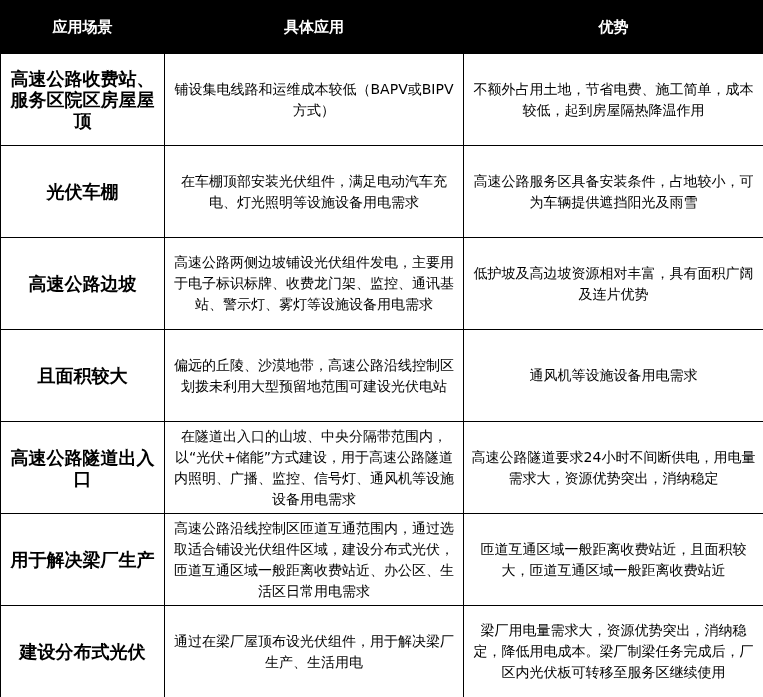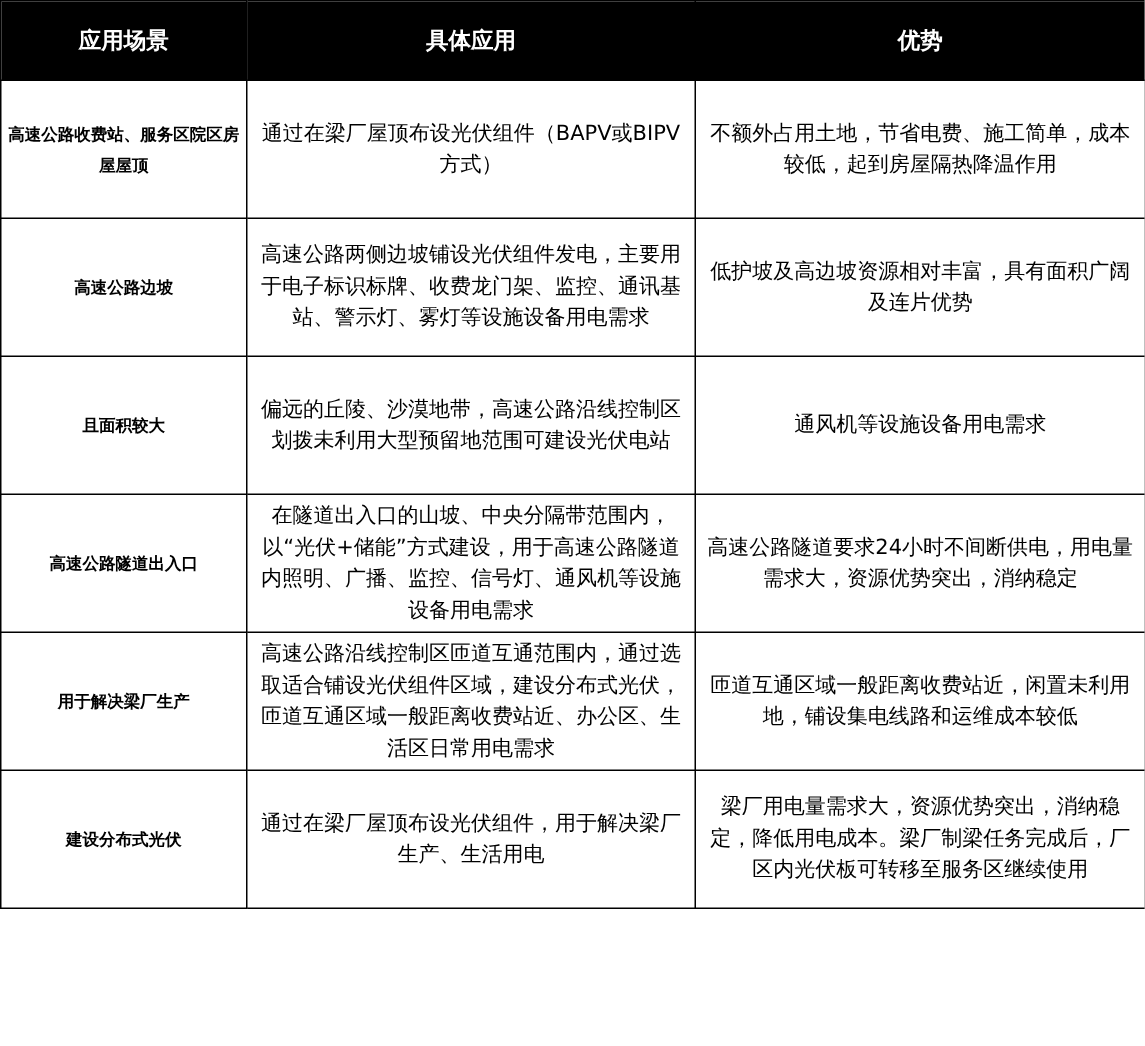--- a/index.html
+++ b/index.html
@@ -30,21 +30,21 @@
     }
     table.app-table th {
       background: #000000;
       color: #ffffff;
       font-weight: bold;
       font-size: 15px;
       height: 48px;
     }
     table.app-table td.scene {
       font-weight: bold;
-      font-size: 11px;
+      font-size: 18px;
       padding: 2px 3px;
       margin-top: 42px;
     }
     table.app-table tr.row td {
       height: 87px;
     }
     col.c1 { width: 164px; }
     col.c2 { width: 299px; }
     col.c3 { width: 300px; }
   </style>
@@ -60,42 +60,47 @@
   <thead>
     <tr>
       <th>应用场景</th>
       <th>具体应用</th>
       <th>优势</th>
     </tr>
   </thead>
   <tbody>
     <tr class="row">
       <td class="scene">高速公路收费站、服务区院区房屋屋顶</td>
-      <td>通过在梁厂屋顶布设光伏组件（BAPV或BIPV方式）</td>
+      <td>铺设集电线路和运维成本较低（BAPV或BIPV方式）</td>
       <td>不额外占用土地，节省电费、施工简单，成本较低，起到房屋隔热降温作用</td>
+    </tr>
+    <tr class="row">
+      <td class="scene">光伏车棚</td>
+      <td>在车棚顶部安装光伏组件，满足电动汽车充电、灯光照明等设施设备用电需求</td>
+      <td>高速公路服务区具备安装条件，占地较小，可为车辆提供遮挡阳光及雨雪</td>
     </tr>
     <tr class="row">
       <td class="scene">高速公路边坡</td>
       <td>高速公路两侧边坡铺设光伏组件发电，主要用于电子标识标牌、收费龙门架、监控、通讯基站、警示灯、雾灯等设施设备用电需求</td>
       <td>低护坡及高边坡资源相对丰富，具有面积广阔及连片优势</td>
     </tr>
     <tr class="row">
       <td class="scene">且面积较大</td>
       <td>偏远的丘陵、沙漠地带，高速公路沿线控制区划拨未利用大型预留地范围可建设光伏电站</td>
       <td>通风机等设施设备用电需求</td>
     </tr>
     <tr class="row">
       <td class="scene">高速公路隧道出入口</td>
       <td>在隧道出入口的山坡、中央分隔带范围内，以“光伏+储能”方式建设，用于高速公路隧道内照明、广播、监控、信号灯、通风机等设施设备用电需求</td>
       <td>高速公路隧道要求24小时不间断供电，用电量需求大，资源优势突出，消纳稳定</td>
     </tr>
     <tr class="row">
       <td class="scene">用于解决梁厂生产</td>
       <td>高速公路沿线控制区匝道互通范围内，通过选取适合铺设光伏组件区域，建设分布式光伏，匝道互通区域一般距离收费站近、办公区、生活区日常用电需求</td>
-      <td>匝道互通区域一般距离收费站近，闲置未利用地，铺设集电线路和运维成本较低</td>
+      <td>匝道互通区域一般距离收费站近，且面积较大，匝道互通区域一般距离收费站近</td>
     </tr>
     <tr class="row">
       <td class="scene">建设分布式光伏</td>
       <td>通过在梁厂屋顶布设光伏组件，用于解决梁厂生产、生活用电</td>
       <td>梁厂用电量需求大，资源优势突出，消纳稳定，降低用电成本。梁厂制梁任务完成后，厂区内光伏板可转移至服务区继续使用</td>
     </tr>
   </tbody>
 </table>
 
 </body></html>

